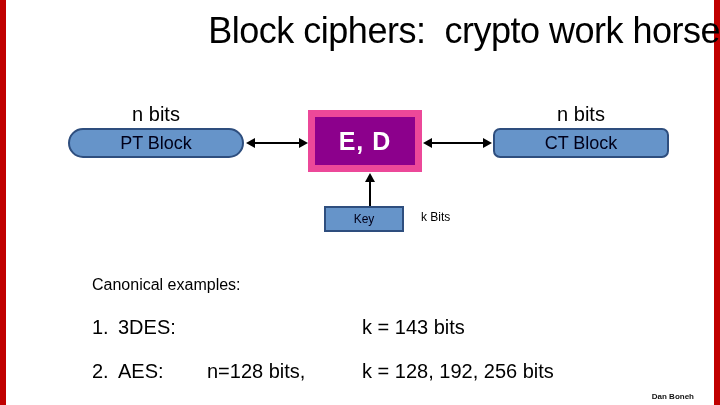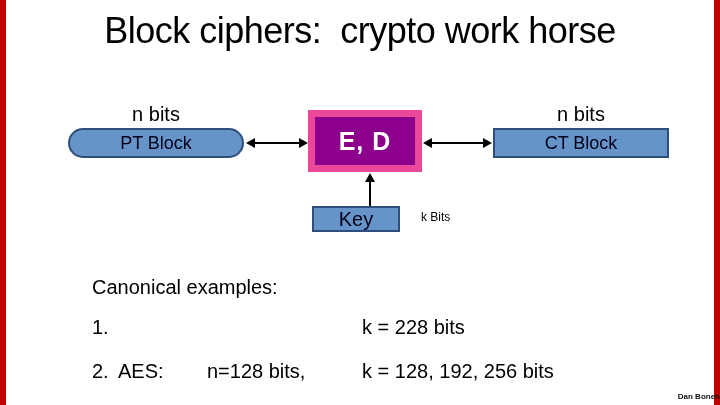--- a/index.html
+++ b/index.html
@@ -4,60 +4,60 @@
 <style>
   html,body{margin:0;padding:0;background:#fff;}
   .slide{
     position:relative;width:720px;height:405px;background:#ffffff;overflow:hidden;
     font-family:"Liberation Sans",sans-serif;color:#000;
   }
   .edge{position:absolute;top:0;bottom:0;width:6px;background:var(--edge-red,#c00000);}
   .edge-left{left:0;}
   .edge-right{right:0;}
   .title{
-    position:absolute;left:0;right:0;top:10px;margin:0;text-align:center;
+    position:absolute;left:0;right:0;top:10px;margin:0;text-align:right;
     font-size:36px;font-weight:400;letter-spacing:-0.5px;white-space:pre;color:#000;
   }
   
   .nbits{position:absolute;top:103px;width:176px;text-align:center;font-size:20px;color:#000;}
   .nbits-left{left:68px;}
   .nbits-right{left:493px;}
   .bluebox{
     position:absolute;box-sizing:border-box;background:var(--box-blue,#6694C9);
     border:2px solid var(--box-blue-border,#2E4E7E);
     display:flex;align-items:center;justify-content:center;
     font-size:18px;color:#00001a;
   }
   .pt-box{left:68px;top:128px;width:176px;height:30px;border-radius:15px;}
-  .ct-box{left:493px;top:128px;width:176px;height:30px;}
-  .key-box{left:312px;top:206px;width:88px;height:26px;font-size:20px;}
+  .ct-box{left:493px;top:128px;width:176px;height:30px;border-radius:7px;}
+  .key-box{left:324px;top:206px;width:80px;height:26px;font-size:12px;}
   .ed-box{
     position:absolute;left:308px;top:110px;width:114px;height:62px;box-sizing:border-box;
     background:var(--ed-purple,#8C008C);border:7px solid #ec4899;
     display:flex;align-items:center;justify-content:center;
   }
   .ed-box span{color:#fff;font-weight:bold;font-size:25px;letter-spacing:1px;white-space:pre;}
   .kbits{position:absolute;left:421px;top:210px;font-size:12px;color:#000;}
   .hline{position:absolute;height:2px;background:#000;}
   .vline{position:absolute;width:2px;background:#000;}
   .tri{position:absolute;width:0;height:0;}
   .tri-left{border-top:5px solid transparent;border-bottom:5px solid transparent;border-right:9px solid #000;}
   .tri-right{border-top:5px solid transparent;border-bottom:5px solid transparent;border-left:9px solid #000;}
   .tri-up{border-left:5px solid transparent;border-right:5px solid transparent;border-bottom:9px solid #000;}
   
-  .heading{position:absolute;left:92px;top:276px;font-size:20px;color:#000;}
+  .heading{position:absolute;left:92px;top:276px;font-size:16px;color:#000;}
   .ex-row{position:absolute;left:0;width:100%;height:24px;font-size:20px;color:#000;}
   .ex-row-1{top:316px;}
   .ex-row-2{top:360px;}
   .ex-row span{position:absolute;white-space:pre;}
   .ex-num{left:92px;}
   .ex-name{left:118px;}
   .ex-n{left:207px;}
   .ex-k{left:362px;}
-  .credit{position:absolute;right:0;bottom:4px;font-size:8px;font-weight:bold;color:#111;}
+  .credit{position:absolute;right:26px;bottom:4px;font-size:8px;font-weight:bold;color:#111;}
 </style>
 </head>
 <body>
 
 <div class="slide">
 
   <div class="edge edge-left"></div>
   <div class="edge edge-right"></div>
 
   <h1 class="title">Block ciphers:  crypto work horse</h1>
@@ -90,21 +90,22 @@
 
   <div class="bluebox key-box">
     <span>Key</span>
   </div>
   <div class="kbits">k Bits</div>
 
   <div class="heading">Canonical examples:</div>
 
   <div class="ex-row ex-row-1">
     <span class="ex-num">1.</span>
-    <span class="ex-k">k = 228 bits</span>
+    <span class="ex-name">3DES:</span>
+    <span class="ex-k">k = 143 bits</span>
   </div>
 
   <div class="ex-row ex-row-2">
     <span class="ex-num">2.</span>
     <span class="ex-name">AES:</span>
     <span class="ex-n">n=128 bits,</span>
     <span class="ex-k">k = 128, 192, 256 bits</span>
   </div>
 
   <div class="credit">Dan Boneh</div>

